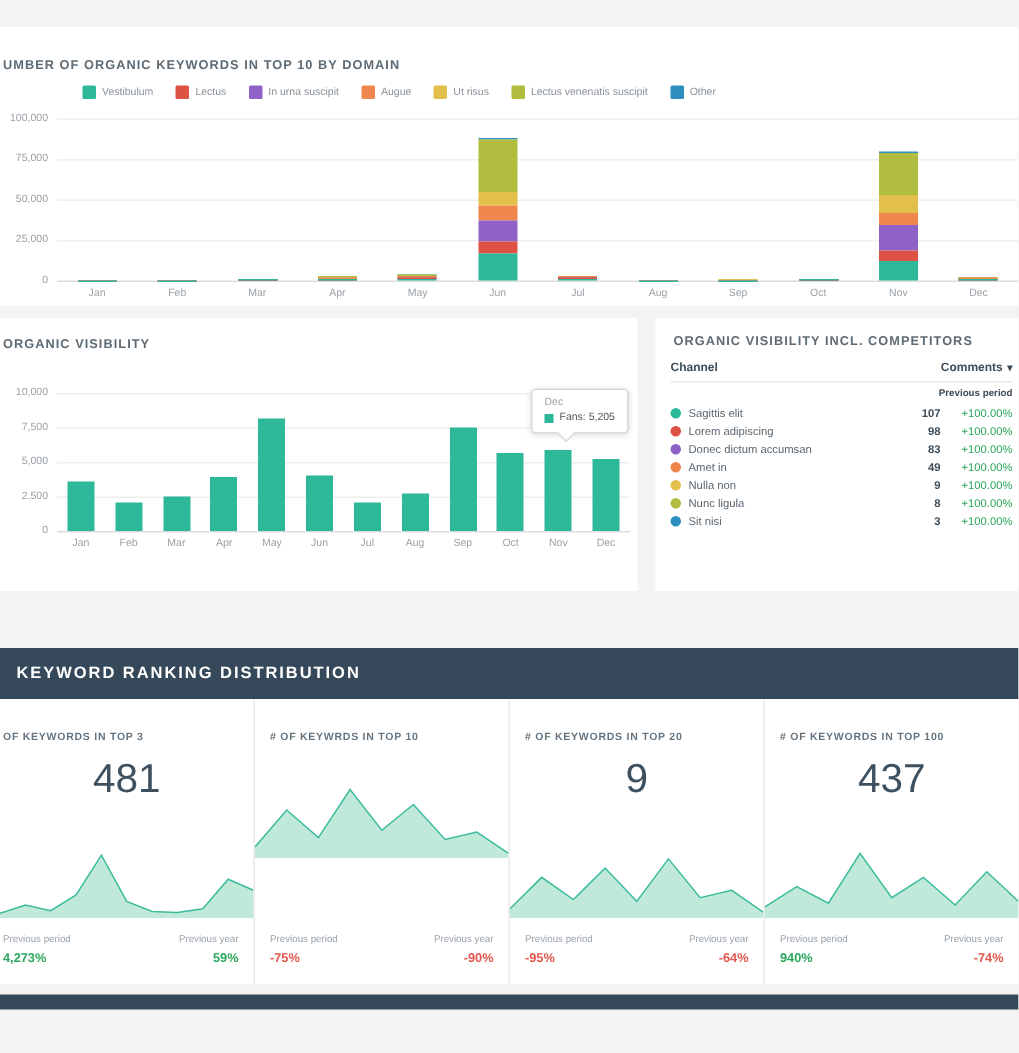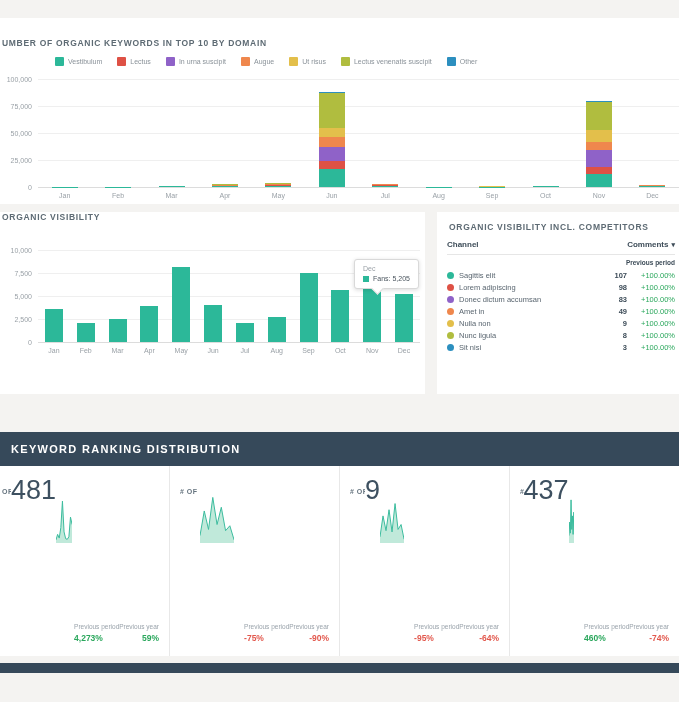--- a/index.html
+++ b/index.html
@@ -23,41 +23,41 @@
   .ytick{position:absolute;right:calc(100% + 6px);transform:translateY(-50%);font-size:7px;color:#9aa1a7;white-space:nowrap}
   .bars{position:absolute;left:0;right:0;top:0;bottom:0;display:flex}
   .bar-slot{flex:1;display:flex;justify-content:center;align-items:flex-end;height:100%}
   .stack{display:flex;flex-direction:column-reverse;justify-content:flex-start;width:26px;height:100%}
   .seg{width:100%}
   .vbar{width:18px}
   .xlabels{display:flex;margin-left:38px;margin-top:5px}
   .xlabels-vis{margin-right:5px}
   .xlab{flex:1;text-align:center;font-size:7px;color:#9aa1a7}
   .row2{display:flex;gap:12px;margin-top:8px;height:182px}
-  .panel-vis{width:425px;padding-top:0;position:relative}
+  .panel-vis{width:425px;padding-top:12px;position:relative}
   .panel-table{flex:1;padding:10px 0 0 10px;overflow:hidden}
   .tooltip{position:absolute;left:354px;top:47px;background:#fff;border:1px solid #d9d9d9;border-radius:3px;padding:5px 8px 6px;box-shadow:0 1px 4px rgba(0,0,0,.15);z-index:5}
   .tooltip:after{content:"";position:absolute;left:18px;bottom:-5px;width:8px;height:8px;background:#fff;border-right:1px solid #d9d9d9;border-bottom:1px solid #d9d9d9;transform:rotate(45deg)}
   .tt-label{font-size:7px;color:#9aa1a7}
   .tt-row{display:flex;align-items:center;gap:4px;margin-top:3px}
   .tt-swatch{width:6px;height:6px;display:inline-block}
   .tt-text{font-size:7px;color:#4a555e;white-space:nowrap}
   .ctable{width:228px}
   .thead{display:flex;justify-content:space-between;align-items:center;margin-top:8px;padding-bottom:5px;border-bottom:1px solid #e6e6e6;font-size:8px;font-weight:bold;color:#3d4c58}
   .th-comments{display:flex;align-items:center;gap:3px}
   .chev{font-size:7px;color:#3d4c58}
   .subhead{text-align:right;font-size:6.5px;font-weight:bold;color:#3d4c58;margin-top:4px;white-space:nowrap}
   #table-body{margin-top:3px}
   .trow{display:flex;align-items:center;height:12px}
   .dot{width:7px;height:7px;border-radius:50%;margin-right:5px;flex:none}
   .name{flex:1;font-size:7.5px;color:#5a6670;white-space:nowrap;overflow:hidden}
   .cnt{width:28px;text-align:right;font-size:7.5px;font-weight:bold;color:#3d4c58}
   .pct{width:48px;text-align:right;font-size:7.5px;font-weight:normal;color:#2aa75c}
   .kpi-row{display:flex;background:#fff;height:190px}
-  .kpi-card{flex:1;display:flex;flex-direction:row;min-width:0}
+  .kpi-card{flex:1;display:flex;flex-direction:column;min-width:0}
   .kpi-card + .kpi-card{border-left:1px solid #e8e8e8}
   .kpi-title{font-size:7px;font-weight:bold;color:#66747f;letter-spacing:.5px;margin:22px 0 0 10px;white-space:nowrap;overflow:hidden}
   .kpi-card:first-child .kpi-title{margin-left:2px}
   .kpi-value{font-size:27px;color:#3d5060;text-align:center;margin-top:9px}
   .kpi-spark{margin-top:11px;height:66px;width:100%}
   .kpi-spark svg{width:100%;height:100%;display:block}
   .kpi-footer{display:flex;justify-content:space-between;margin-top:auto;padding:5px 10px 13px}
   .kpi-card:first-child .kpi-footer{padding-left:2px}
   .kf-col.right{text-align:right}
   .kf-label{font-size:6.5px;color:#9aa3ab;white-space:nowrap}
@@ -455,21 +455,21 @@
         <div class="kpi-value">437</div>
         <div class="kpi-spark">
           <svg viewBox="0 0 100 30" preserveAspectRatio="none">
             <polygon points="0,30 0.00,26.64 12.50,20.48 25.00,25.52 37.50,10.40 50.00,23.84 62.50,17.68 75.00,26.08 87.50,16.00 100.00,24.96 100,30" fill="#c0e9da"></polygon>
             <polyline points="0.00,26.64 12.50,20.48 25.00,25.52 37.50,10.40 50.00,23.84 62.50,17.68 75.00,26.08 87.50,16.00 100.00,24.96" fill="none" stroke="#3cbc9e" stroke-width="1" vector-effect="non-scaling-stroke"></polyline>
           </svg>
         </div>
         <div class="kpi-footer">
           <div class="kf-col">
             <div class="kf-label">Previous period</div>
-            <div class="kf-value pos">460%</div>
+            <div class="kf-value pos">940%</div>
           </div>
           <div class="kf-col right">
             <div class="kf-label">Previous year</div>
             <div class="kf-value neg">-74%</div>
           </div>
         </div>
       </div>
     </div>
 
   <div class="bottom-bar"></div>

